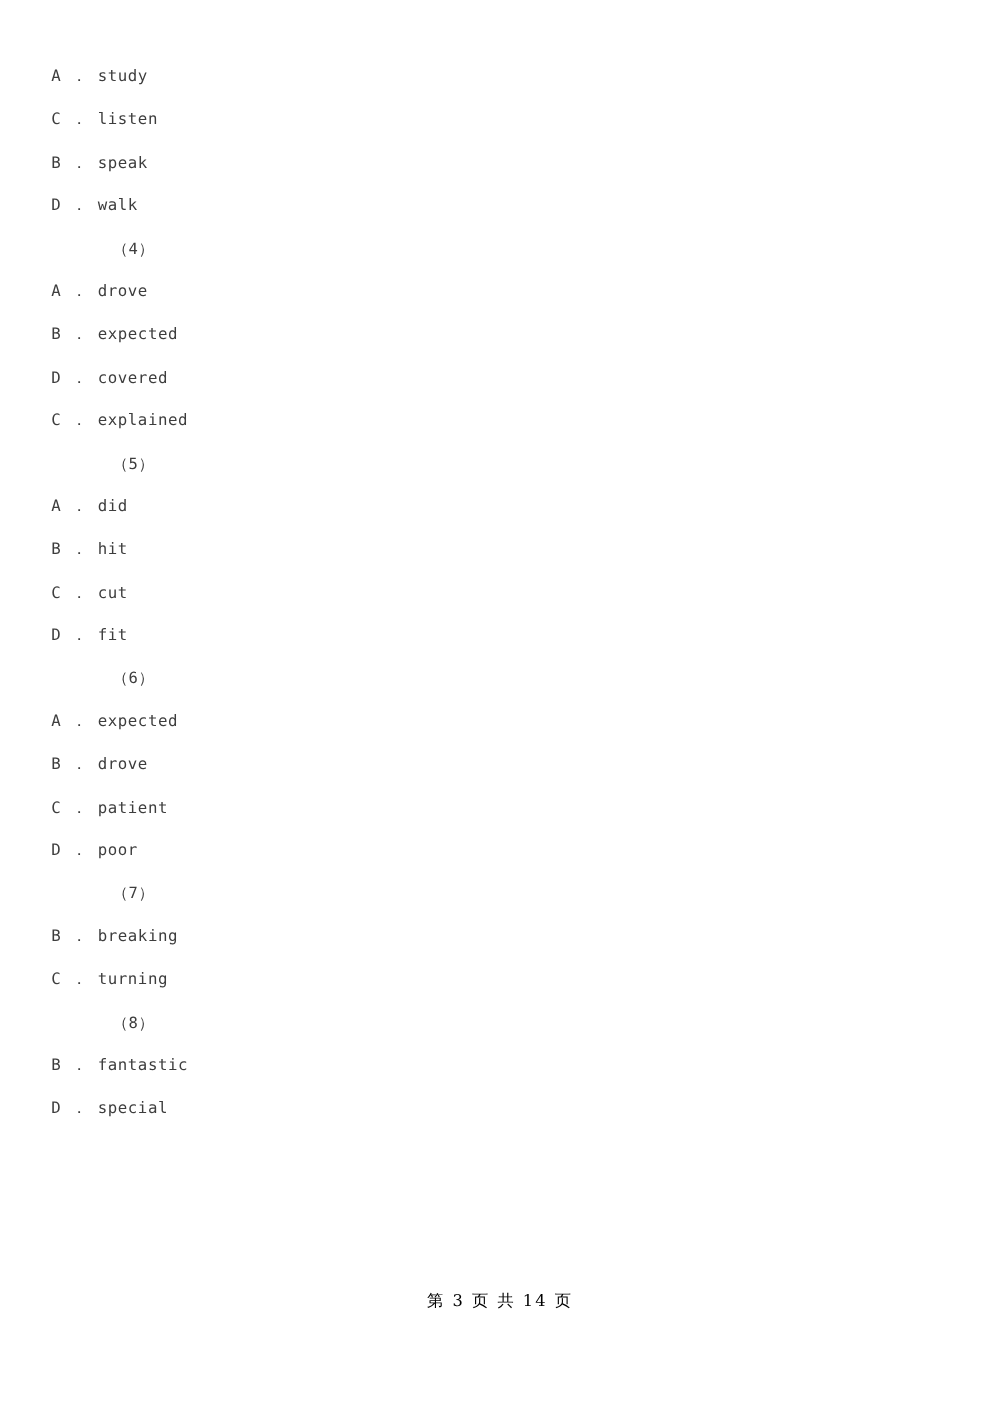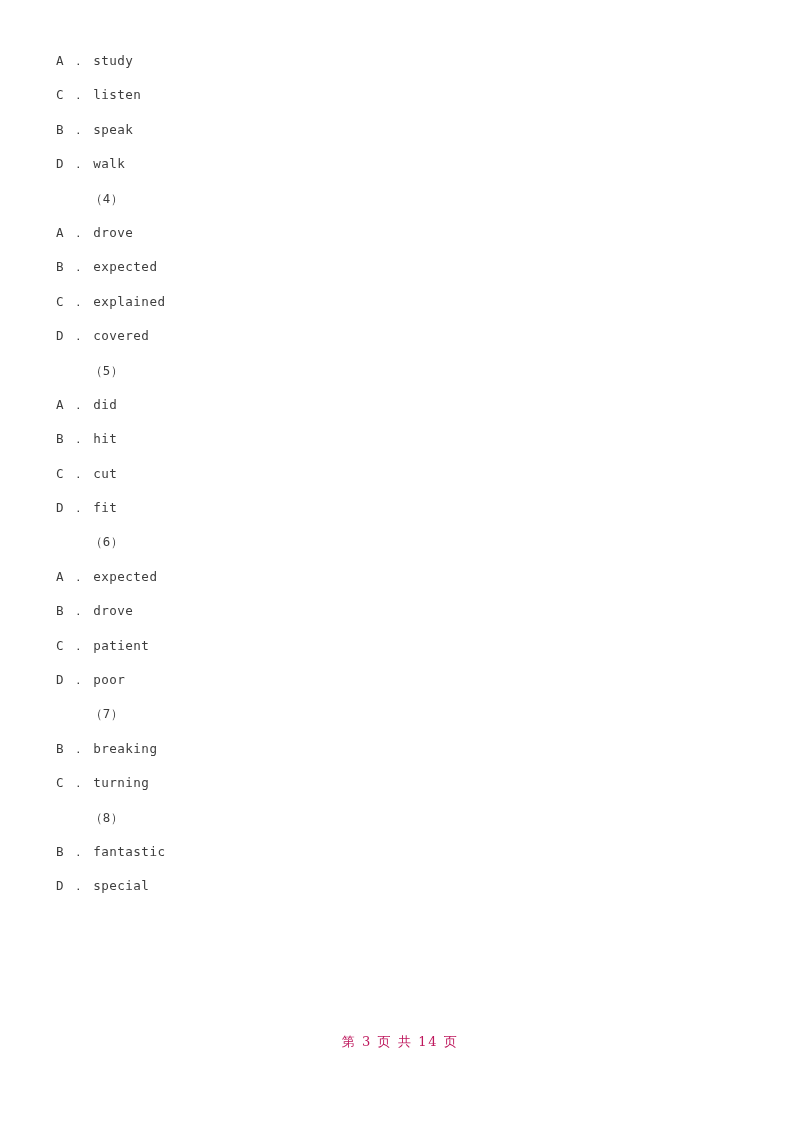--- a/index.html
+++ b/index.html
@@ -36,21 +36,21 @@
     height: 34.4px;
     line-height: 34.4px;
     font-size: 12.6px;
     letter-spacing: 0.45px;
     white-space: pre;
     color: #3d3d3d;
   }
 
   
   .line.option {
-    padding-left: 56px;
+    padding-left: 41px;
   }
 
   
   .line.marker {
     padding-left: 90px;
     font-size: 12.4px;
   }
 
   .opt-letter {
     display: inline;
@@ -71,40 +71,40 @@
   
   .footer {
     position: absolute;
     left: 0;
     top: 1031px;
     width: 800px;
     text-align: center;
     font-family: "DejaVu Serif", "Liberation Serif", serif;
     font-size: 13px;
     line-height: 22px;
-    color: #be185d;
+    color: #000000;
     letter-spacing: 1.6px;
     white-space: pre;
   }
 </style>
 </head>
 <body style="background: rgb(255, 255, 255); color: rgb(61, 61, 61);">
 
 <div class="page" style="background: rgb(255, 255, 255);">
 
   <div class="content">
       <div class="line option"><span class="opt-letter">A</span><span class="opt-sep"> ． </span><span class="opt-text">study</span></div>
       <div class="line option"><span class="opt-letter">C</span><span class="opt-sep"> ． </span><span class="opt-text">listen</span></div>
       <div class="line option"><span class="opt-letter">B</span><span class="opt-sep"> ． </span><span class="opt-text">speak</span></div>
       <div class="line option"><span class="opt-letter">D</span><span class="opt-sep"> ． </span><span class="opt-text">walk</span></div>
       <div class="line marker">（4）</div>
       <div class="line option"><span class="opt-letter">A</span><span class="opt-sep"> ． </span><span class="opt-text">drove</span></div>
       <div class="line option"><span class="opt-letter">B</span><span class="opt-sep"> ． </span><span class="opt-text">expected</span></div>
+      <div class="line option"><span class="opt-letter">D</span><span class="opt-sep"> ． </span><span class="opt-text">covered</span></div>
       <div class="line option"><span class="opt-letter">C</span><span class="opt-sep"> ． </span><span class="opt-text">explained</span></div>
-      <div class="line option"><span class="opt-letter">D</span><span class="opt-sep"> ． </span><span class="opt-text">covered</span></div>
       <div class="line marker">（5）</div>
       <div class="line option"><span class="opt-letter">A</span><span class="opt-sep"> ． </span><span class="opt-text">did</span></div>
       <div class="line option"><span class="opt-letter">B</span><span class="opt-sep"> ． </span><span class="opt-text">hit</span></div>
       <div class="line option"><span class="opt-letter">C</span><span class="opt-sep"> ． </span><span class="opt-text">cut</span></div>
       <div class="line option"><span class="opt-letter">D</span><span class="opt-sep"> ． </span><span class="opt-text">fit</span></div>
       <div class="line marker">（6）</div>
       <div class="line option"><span class="opt-letter">A</span><span class="opt-sep"> ． </span><span class="opt-text">expected</span></div>
       <div class="line option"><span class="opt-letter">B</span><span class="opt-sep"> ． </span><span class="opt-text">drove</span></div>
       <div class="line option"><span class="opt-letter">C</span><span class="opt-sep"> ． </span><span class="opt-text">patient</span></div>
       <div class="line option"><span class="opt-letter">D</span><span class="opt-sep"> ． </span><span class="opt-text">poor</span></div>

